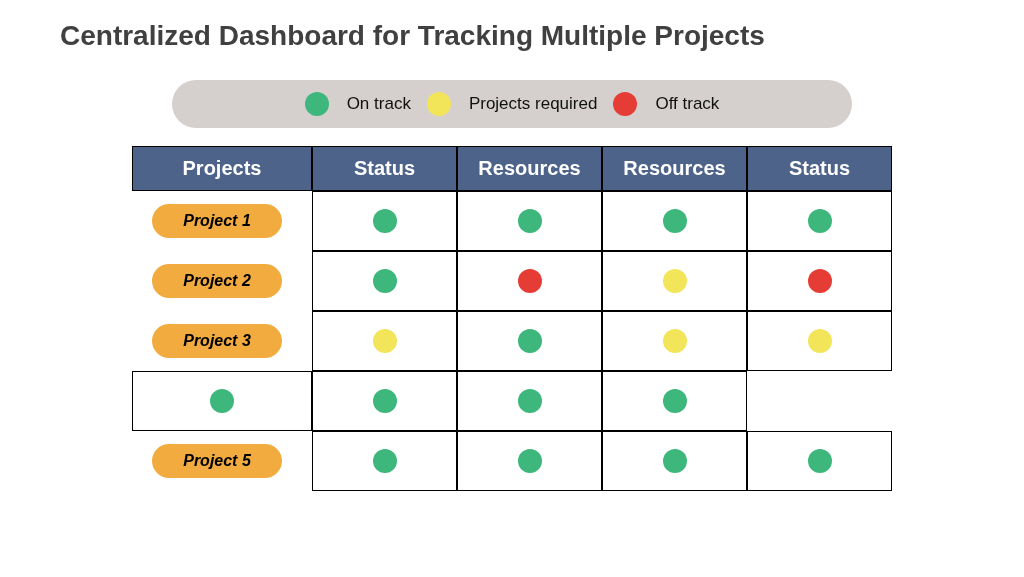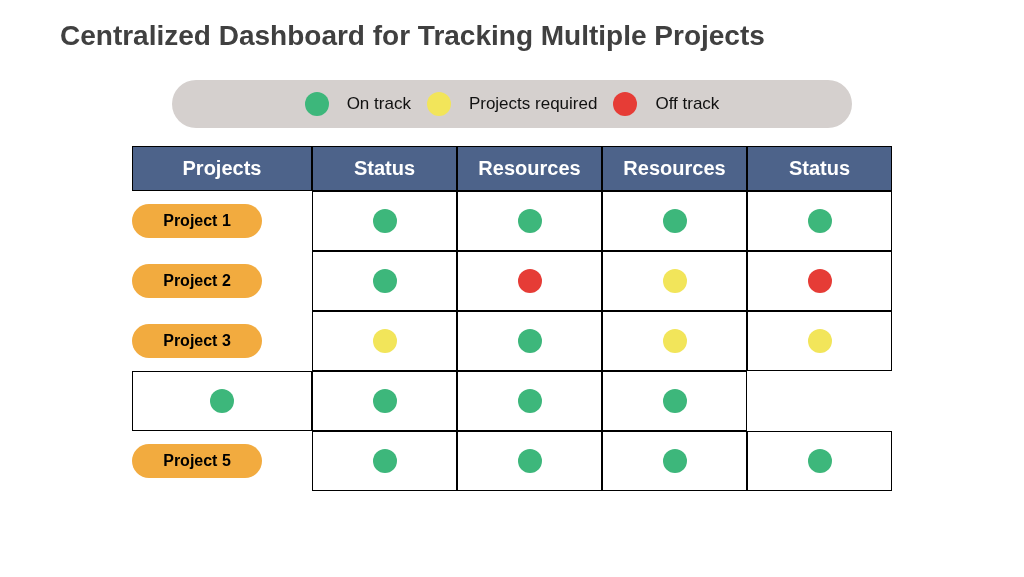--- a/index.html
+++ b/index.html
@@ -61,21 +61,23 @@
     border: 1px solid #000;
   }
   .body-row {
     display: grid;
     grid-template-columns: 180px 145px 145px 145px 145px;
     height: 60px;
   }
   .proj-cell {
     display: flex;
     align-items: center;
+    justify-content: center;
     padding: 0 10px 0 0;
+    font-style: italic;
   }
   .proj-pill {
     background: #f2ab3f;
     color: #000;
     font-weight: 700;
     font-size: 16px;
     border-radius: 22px;
     padding: 8px 20px;
     min-width: 130px;
     text-align: center;

